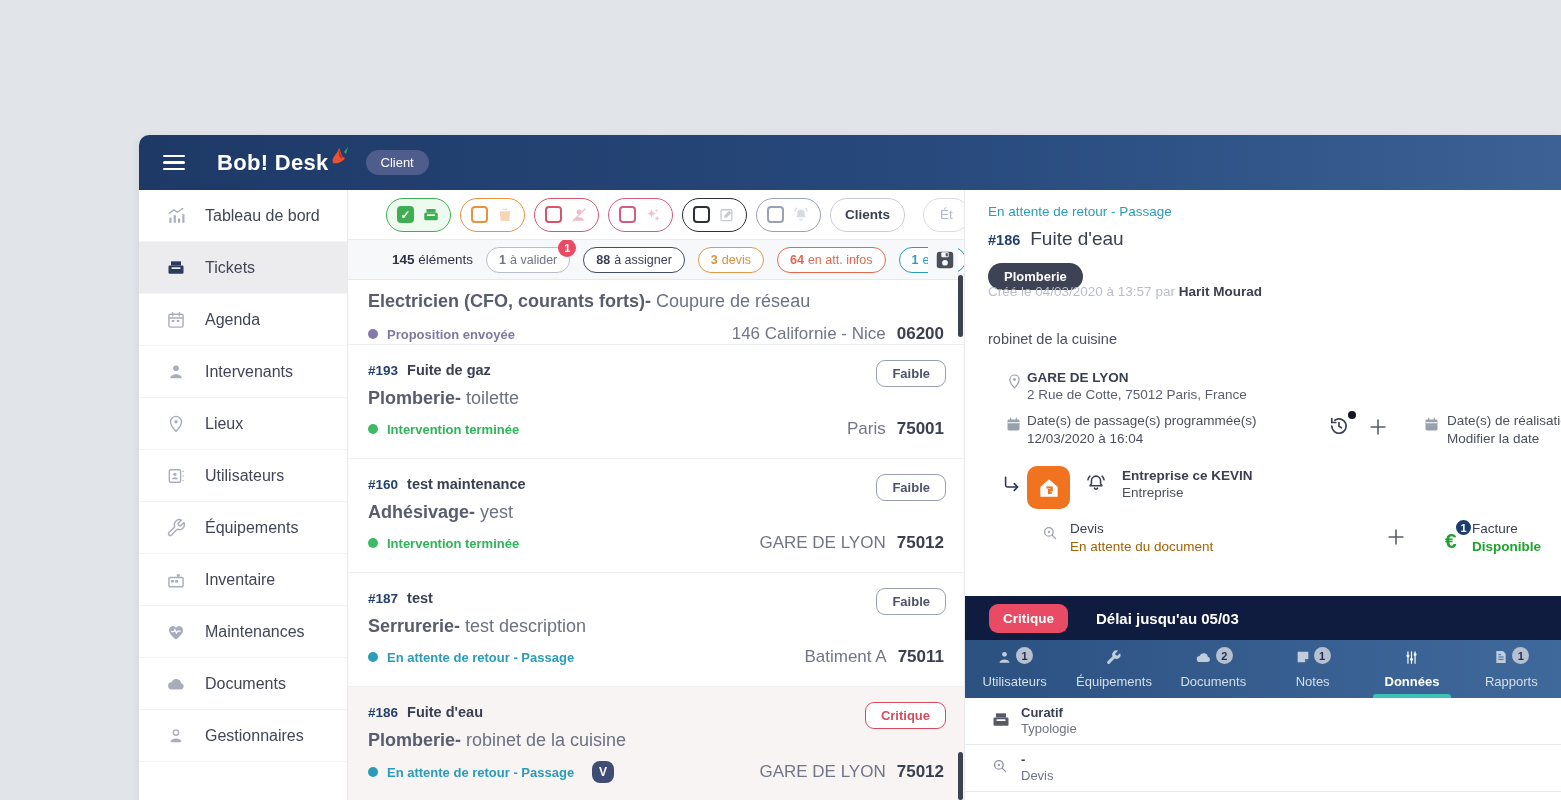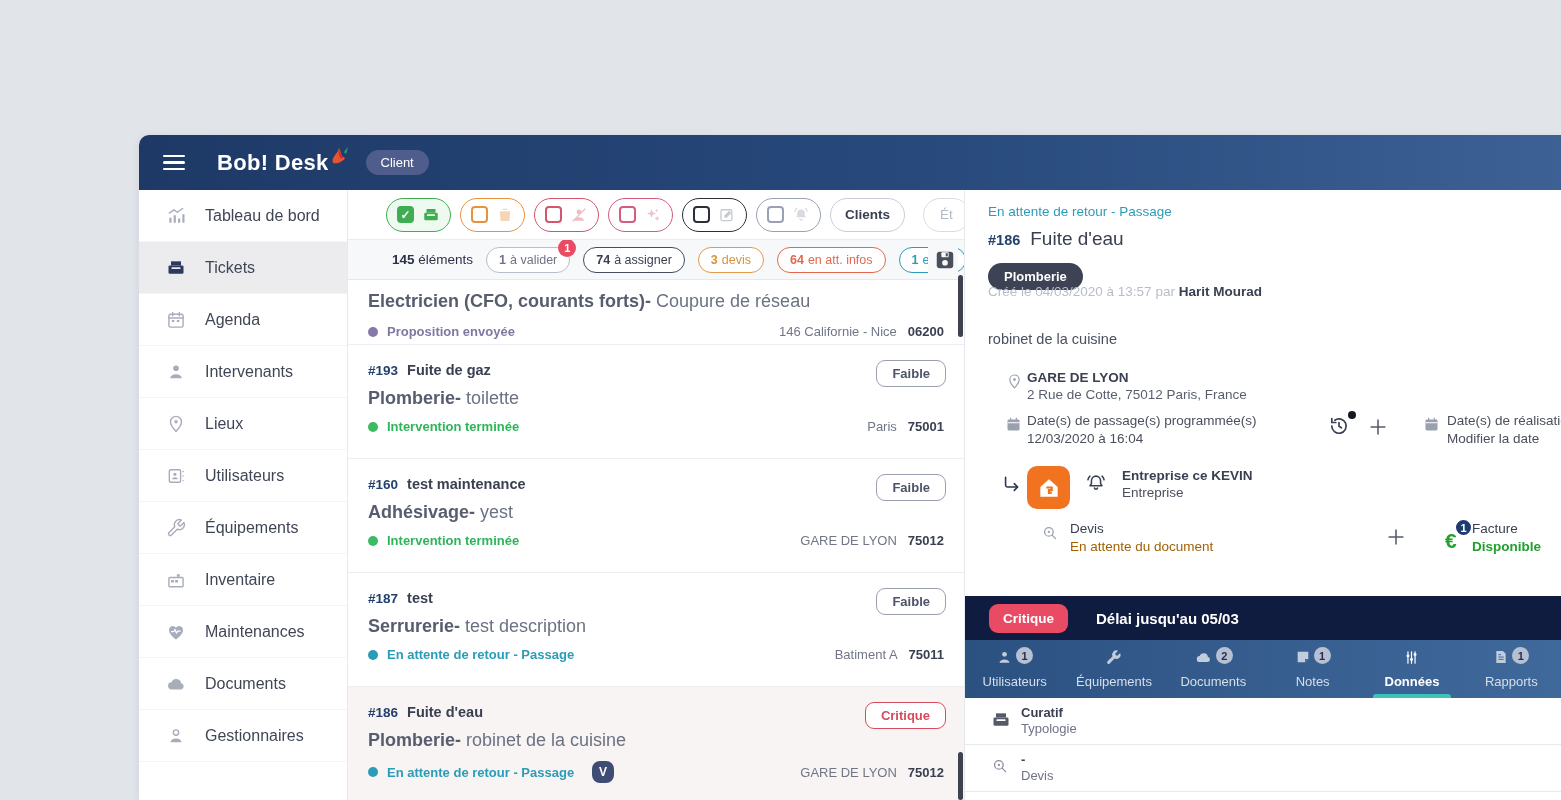--- a/index.html
+++ b/index.html
@@ -58,21 +58,21 @@
   .tcat{font-size:18px;color:#6b7283;margin-top:10px;}
   .trow.partial .tcat{margin-top:0;}
   .tcatb{font-weight:700;color:#575d6e;}
   .tline3{display:flex;justify-content:space-between;align-items:center;margin-top:10px;}
   .trow.partial .tline3{margin-top:12px;}
   .tstatus{display:flex;align-items:center;gap:9px;font-weight:700;font-size:13px;}
   .dot{width:10px;height:10px;border-radius:50%;flex:none;}
   .stgreen{color:#2fb45a;}.stgreen .dot{background:#3cba64;}
   .stteal{color:#2a9cb7;}.stteal .dot{background:#2a9cb7;}
   .stpurple{color:#8177a0;}.stpurple .dot{background:#8679a8;}
-  .tloc{font-size:13px;color:#717687;display:flex;gap:11px;align-items:baseline;}
+  .tloc{font-size:17px;color:#717687;display:flex;gap:11px;align-items:baseline;}
   .postal{color:#3a4051;font-weight:700;}
   .pbadge{position:absolute;top:15px;right:18px;border:1.7px solid;border-radius:9px;padding:5px 15px;font-size:13px;font-weight:700;background:#fff;}
   .pbadge.faible{border-color:#9aa0af;color:#4d5468;}
   .pbadge.critique{border-color:#d64c5e;color:#d64c5e;}
   .vbadge{background:#3f4c73;color:#fff;border-radius:8px;width:22px;height:22px;display:inline-flex;align-items:center;justify-content:center;font-size:12px;font-weight:700;margin-left:9px;}
   .thumb{position:absolute;right:1px;width:5px;border-radius:3px;background:#3d424e;z-index:5;}
   
   .det{position:absolute;left:826px;top:55px;width:596px;height:610px;background:#fff;overflow:hidden;font-size:13.5px;color:#3a4051;}
   .statuslink{position:absolute;left:23px;top:14px;color:#2a9cb7;font-size:13.5px;cursor:pointer;}
   .dtitle{position:absolute;left:23px;top:38px;display:flex;align-items:baseline;gap:10px;}
@@ -289,21 +289,21 @@
           <circle class="sv" cx="10.8" cy="10.8" r="6"></circle>
           <path class="sv" d="M15.3 15.3L20 20"></path>
         </svg>
       <span class="count"><b>145</b><span> éléments</span></span>
       <div class="pill pgray">
         <span class="n">1</span>
           <span>à valider</span>
         <span class="notif">1</span>
       </div>
       <div class="pill pdark">
-          <span class="n">74</span>
+          <span class="n">88</span>
           <span>à assigner</span>
         </div>
       <div class="pill porange">
           <span class="n">3</span>
           <span>devis</span>
         </div>
       <div class="pill pred">
           <span class="n">64</span>
           <span>en att. infos</span>
         </div>

